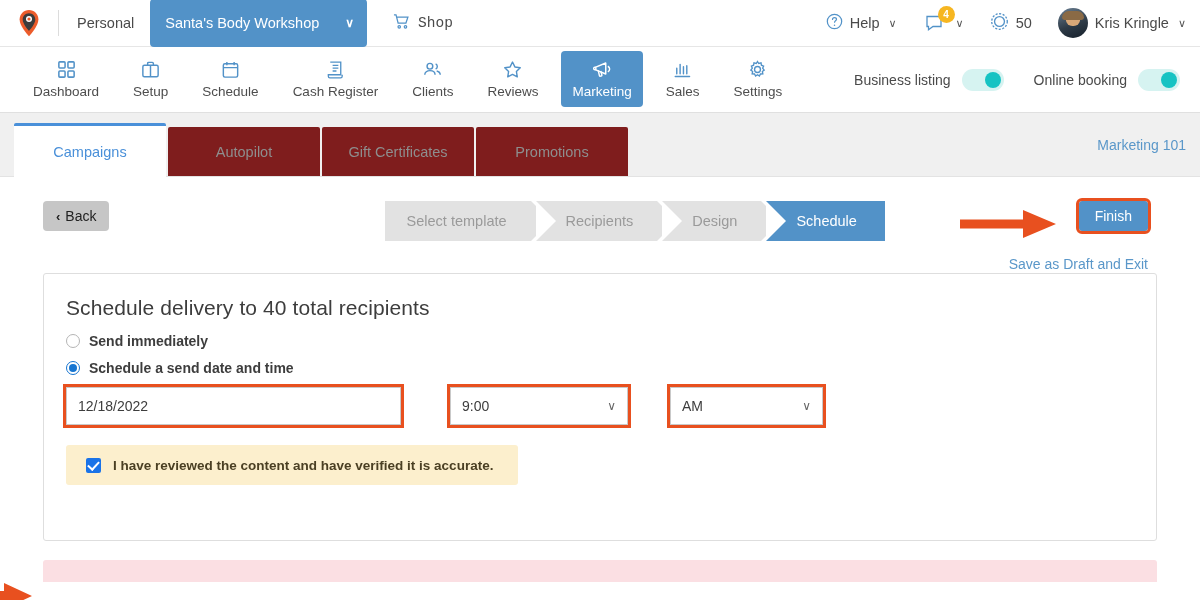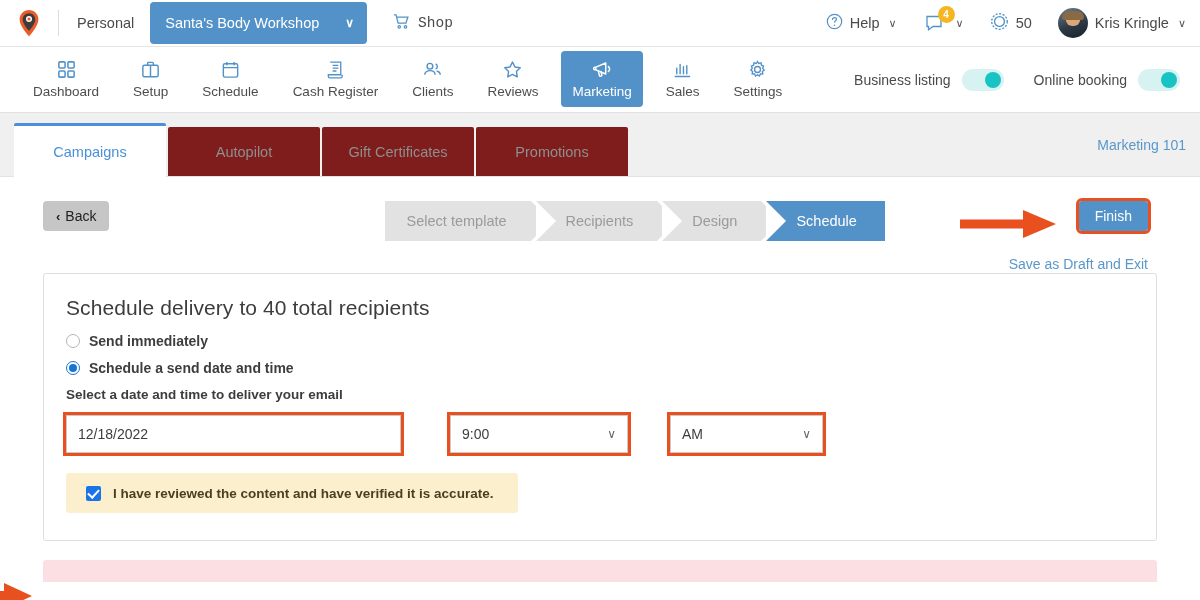--- a/index.html
+++ b/index.html
@@ -17,21 +17,21 @@
     padding: 0 14px; background: #fff;
     border-bottom: 1px solid #e6e6e6;
   }
   .logo { width: 30px; height: 30px; flex: 0 0 30px; margin-right: 14px; }
   .vdiv { width: 1px; height: 26px; background: #dcdcdc; margin-right: 18px; }
   .personal {
     font-size: 14.5px; color: #4a4a4a; margin-right: 16px; white-space: nowrap;
   }
   .biz-select {
     background: #5292c8; color: #fff; border-radius: 4px;
-    height: 42px; display: flex; align-items: center; gap: 26px;
+    height: 48px; display: flex; align-items: center; gap: 26px;
     padding: 0 13px 0 15px; font-size: 14.5px; white-space: nowrap;
   }
   .biz-select .cv { font-size: 12px; font-weight: bold; }
   .shop {
     display: flex; align-items: center; gap: 8px;
     margin-left: 26px; font-size: 14.5px; color: #4a4a4a; font-family: Liberation Mono, monospace;
   }
   .topbar-right {
     margin-left: auto; display: flex; align-items: center; gap: 0;
   }
@@ -472,21 +472,20 @@
     <div class="radio-row">
       <span class="radio"></span>
       <span>Send immediately</span>
     </div>
 
     <div class="radio-row">
       <span class="radio checked"></span>
       <span>Schedule a send date and time</span>
     </div>
 
-    <div class="hint">Select a date and time to deliver your email</div>
 
     <div class="inputs">
       <div class="field date">
         <span>12/18/2022</span>
       </div>
       <div class="field time">
         <span>9:00</span>
         <span class="sel-caret">∨</span>
       </div>
       <div class="field ampm">

